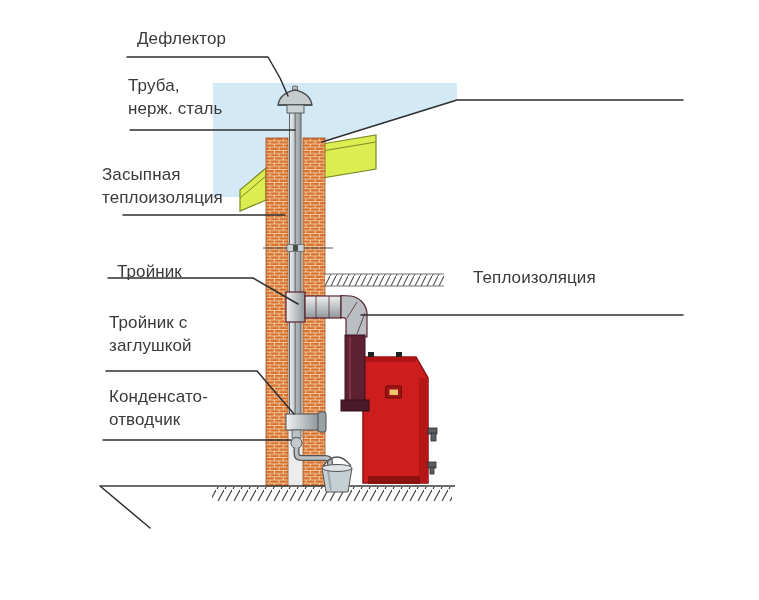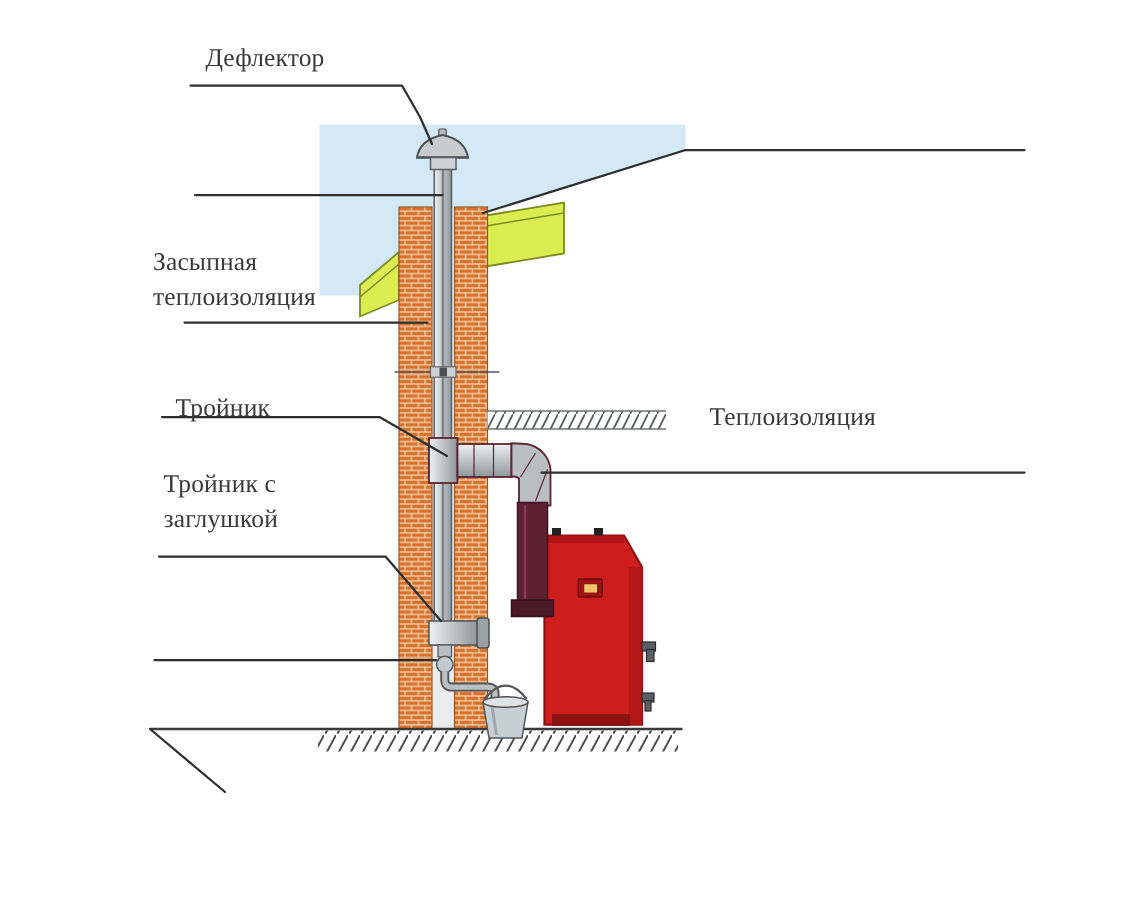--- a/index.html
+++ b/index.html
@@ -1,20 +1,20 @@
 <!DOCTYPE html>
 <html style="--sky: #d3eaf6; --roof_insulation: #dced52; --roof_edge: #7c8a22; --brick: #d9702c; --mortar: #f1d2ac; --pipe_steel: #c3c8cb; --flue_dark_red: #5e2133; --boiler_red: #ce1d1d; --bucket_gray: #c6cfd3; --line: #2f2f2f; --text: #3a3a3a;"><head>
 <meta charset="utf-8">
 <style>
   html,body{margin:0;padding:0;background:#fff;}
   #canvas{
     position:relative;
     width:759px;height:600px;
     background:#ffffff;
-    font-family:Liberation Serif, serif;
+    font-family:Liberation Sans, sans-serif;
     overflow:hidden;
   }
   #diagram-svg{position:absolute;left:0;top:0;}
   .lbl{
     position:absolute;
     font-size:17px;
     line-height:23px;
     font-weight:500;
     color:var(--text,#3a3a3a);
     white-space:pre-line;
@@ -174,20 +174,24 @@
     <path class="callout" d="M123,215 H285"></path>
     <path class="callout" d="M108,278 H253 L298,304"></path>
     <path class="callout" d="M683,315 H361"></path>
     <path class="callout" d="M106,371 H257 L294,414"></path>
     <path class="callout" d="M103,440 H291"></path>
     <path class="callout" d="M100,486 L150,528"></path>
   </g>
 </svg>
 
 <div class="lbl" style="left:137px;top:27px">Дефлектор</div>
+<div class="lbl" style="left:128px;top:74px">Труба,
+нерж. сталь</div>
 <div class="lbl" style="left:102px;top:163px">Засыпная
 теплоизоляция</div>
 <div class="lbl" style="left:117px;top:260px">Тройник</div>
 <div class="lbl" style="left:109px;top:311px">Тройник с
 заглушкой</div>
+<div class="lbl" style="left:109px;top:385px">Конденсато-
+отводчик</div>
 <div class="lbl" style="left:473px;top:266px">Теплоизоляция</div>
 
 </div>
 
 </body></html>

